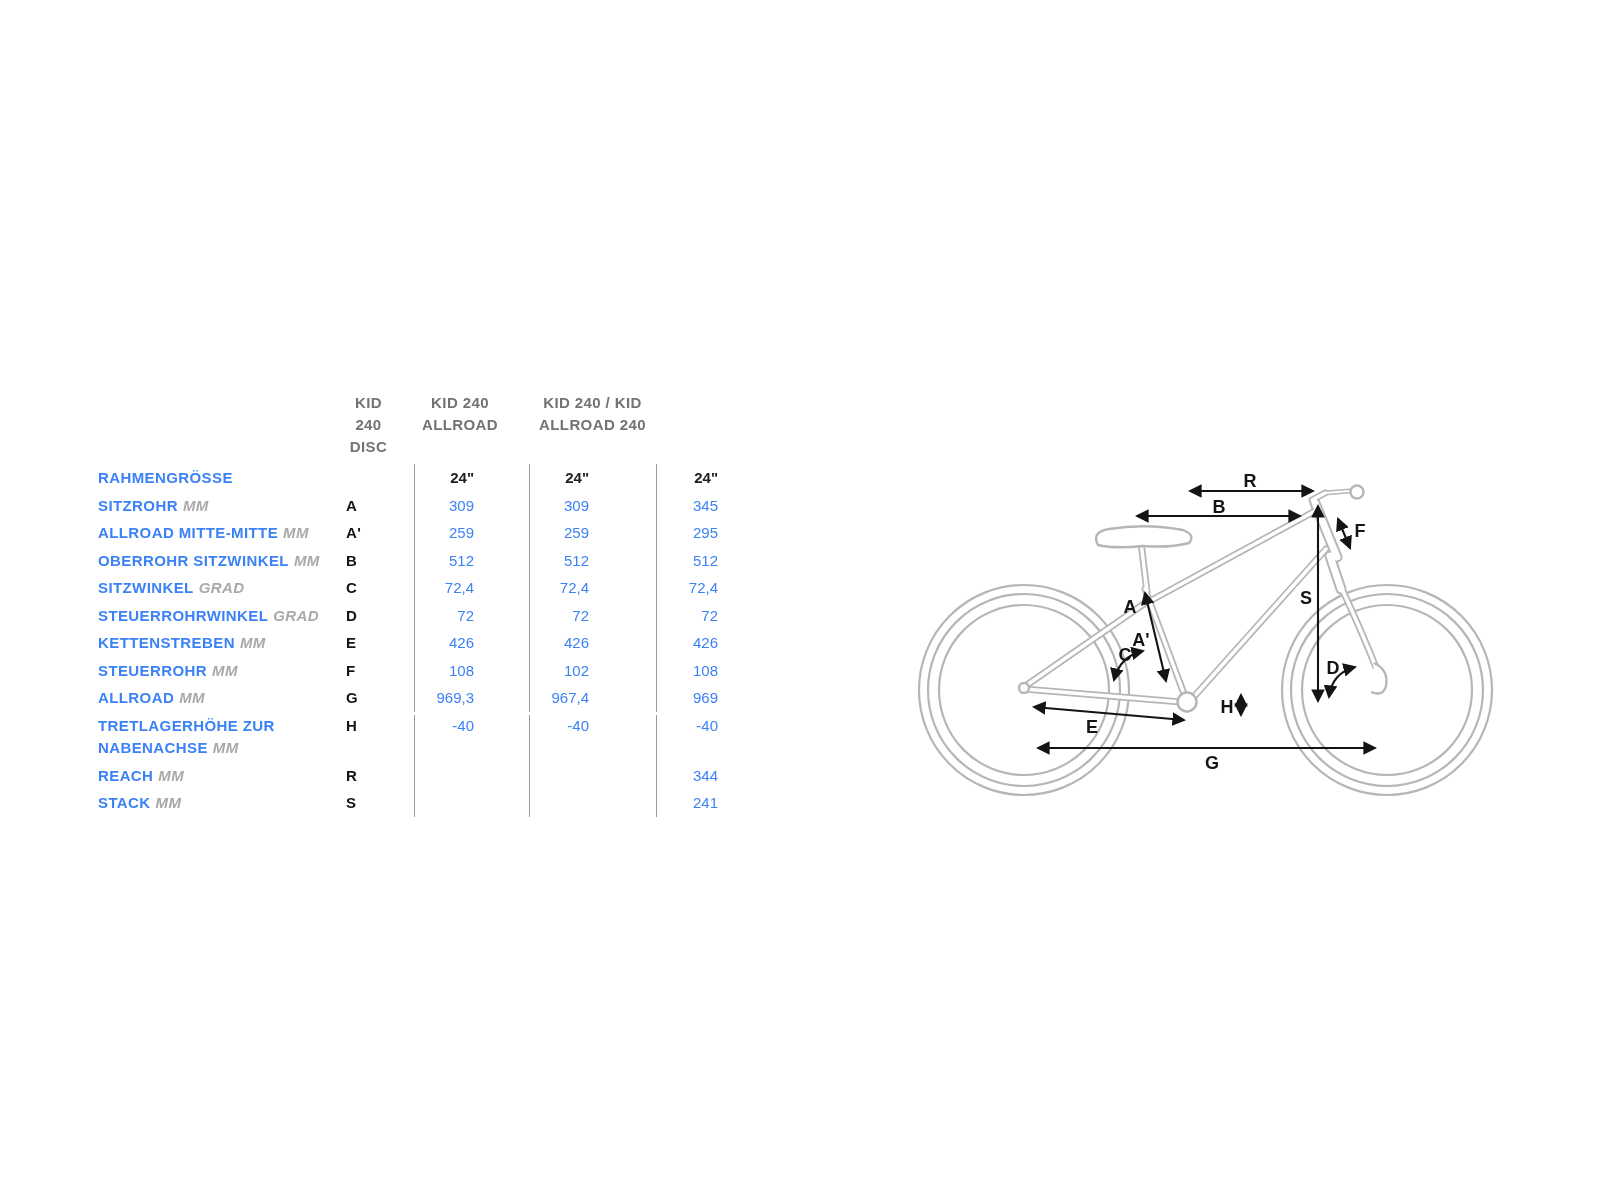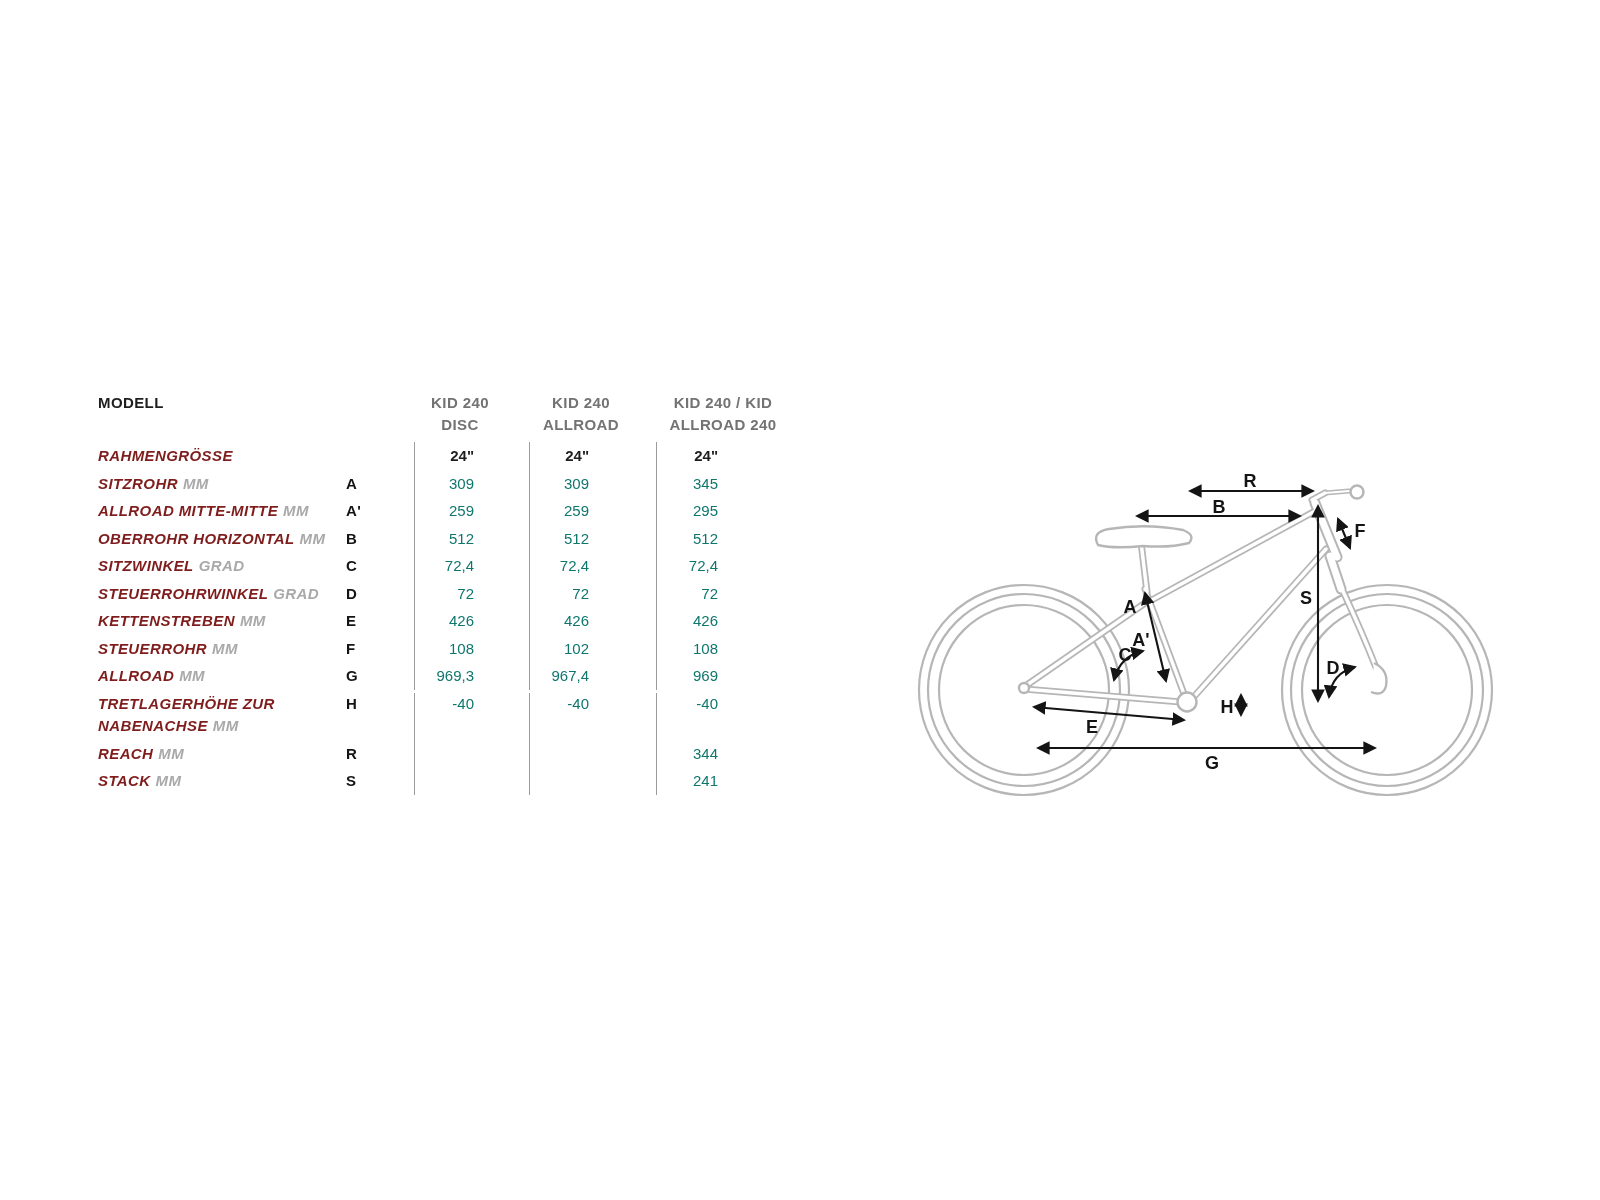--- a/index.html
+++ b/index.html
@@ -17,44 +17,43 @@
   .thead .model-cell{color:#1e1e1e;}
   .thead .colhead{text-align:center;color:#737373;}
   .thead .c1{padding-right:23px;}
   .thead .c2{padding-right:23px;}
   .thead .c3{padding-right:0;}
   .tbody{margin-top:6px;font-size:15px;}
   .row{height:27.5px;line-height:27.5px;}
   .row.two-line{height:50px;line-height:22px;padding-top:3px;box-sizing:border-box;}
   .row.two-line .label-cell{padding-right:70px;}
   .label-cell{white-space:normal;}
-  .lbl{font-weight:700;color:#7f1d1d;letter-spacing:.4px;font-style:italic;}
+  .lbl{font-weight:700;color:#3b82f6;letter-spacing:.4px;}
   .unit{font-weight:700;color:#a9a9a9;letter-spacing:.4px;margin-left:5px;font-style:italic;}
   .letter-cell{font-weight:700;color:#141414;letter-spacing:.3px;}
-  .val{border-left:1.5px solid #9b9b9b;text-align:right;color:#0f766e;
+  .val{border-left:1.5px solid #9b9b9b;text-align:right;color:#3b82f6;
        font-variant-numeric:tabular-nums;}
   .val.v1{padding-right:55px;}
   .val.v2{padding-right:67px;}
   .val.v3{padding-right:72px;}
   .row.bold-vals .val{font-weight:700;color:#1e1e1e;}
 
   
   .diagram{position:absolute;left:880px;top:430px;}
   .dim-label{font-family:"Liberation Sans","DejaVu Sans",sans-serif;
              font-weight:700;font-size:18px;fill:#141414;}
 </style>
 </head>
 <body>
 
 <div class="stage">
 
   <section class="geo-table">
 
     <div class="thead grid-row">
-      <div class="model-cell">MODELL</div>
       <div></div>
       <div class="colhead c1">
         <div>KID 240</div>
         <div>DISC</div>
       </div>
       <div class="colhead c2">
         <div>KID 240</div>
         <div>ALLROAD</div>
       </div>
       <div class="colhead c3">
@@ -83,21 +82,21 @@
 
       <div class="row grid-row">
         <div class="label-cell"><span class="lbl">ALLROAD MITTE-MITTE</span><span class="unit">MM</span></div>
         <div class="letter-cell">A'</div>
         <div class="val v1">259</div>
         <div class="val v2">259</div>
         <div class="val v3">295</div>
       </div>
 
       <div class="row grid-row">
-        <div class="label-cell"><span class="lbl">OBERROHR HORIZONTAL</span><span class="unit">MM</span></div>
+        <div class="label-cell"><span class="lbl">OBERROHR SITZWINKEL</span><span class="unit">MM</span></div>
         <div class="letter-cell">B</div>
         <div class="val v1">512</div>
         <div class="val v2">512</div>
         <div class="val v3">512</div>
       </div>
 
       <div class="row grid-row">
         <div class="label-cell"><span class="lbl">SITZWINKEL</span><span class="unit">GRAD</span></div>
         <div class="letter-cell">C</div>
         <div class="val v1">72,4</div>

